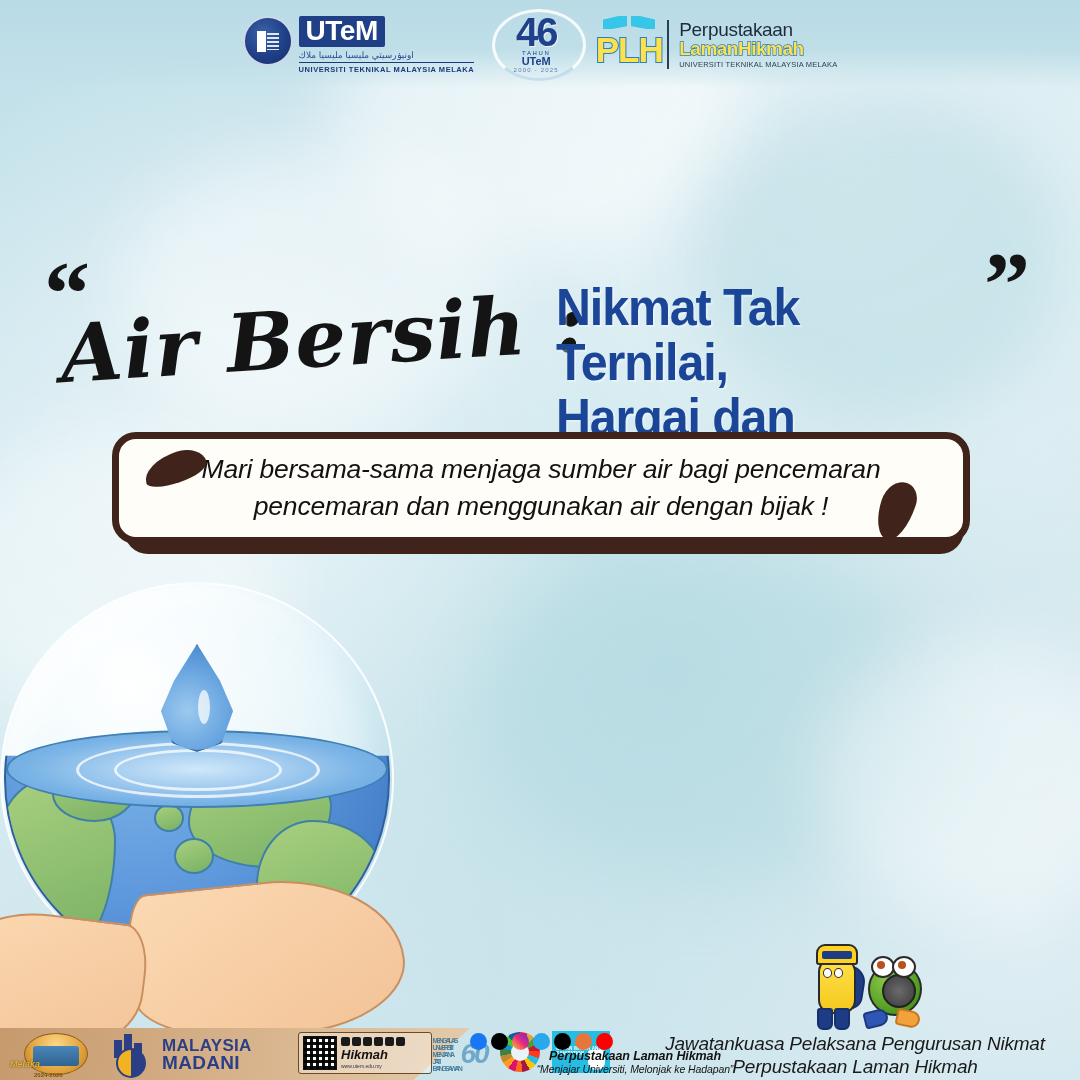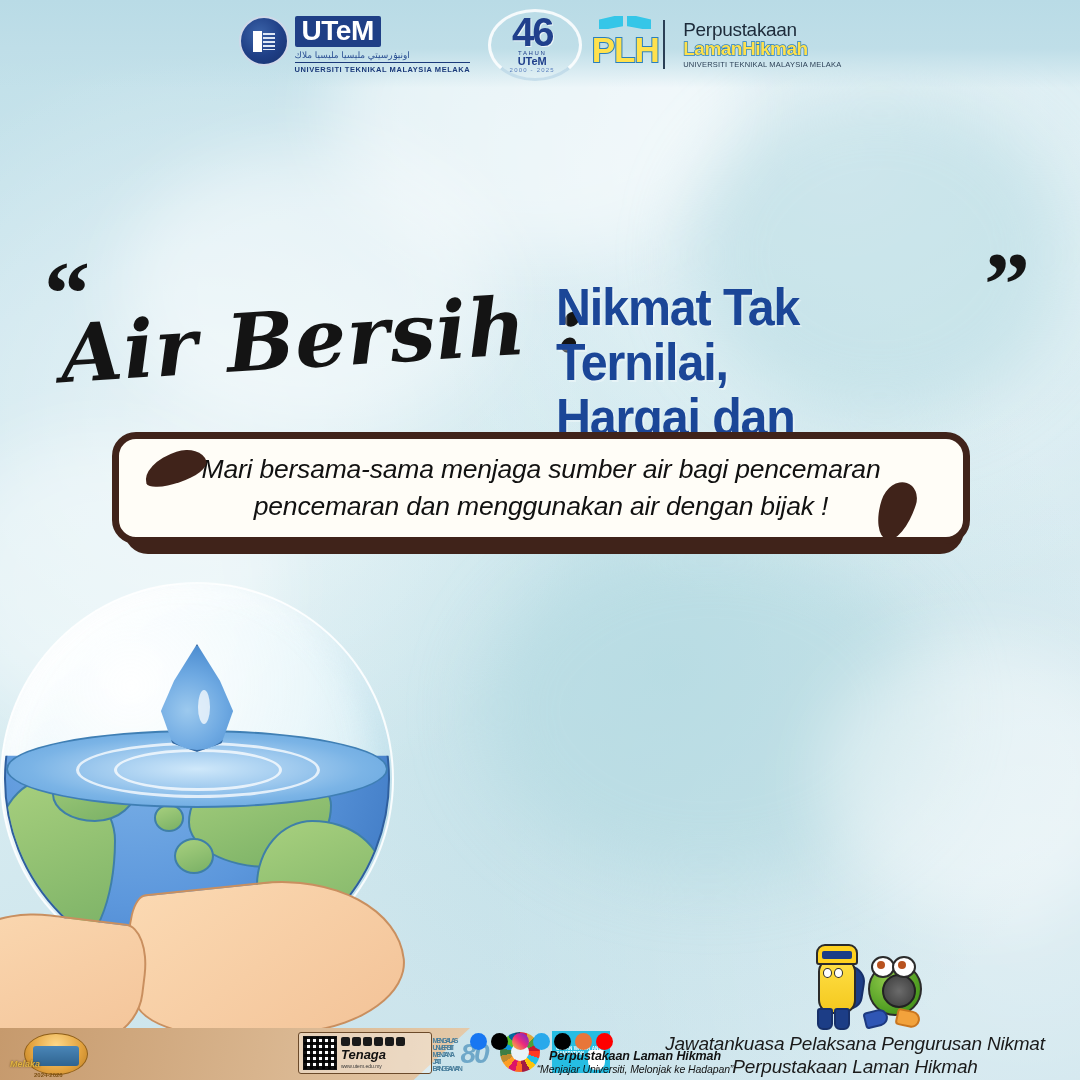--- a/index.html
+++ b/index.html
@@ -78,21 +78,21 @@
       linear-gradient(#35c6e8,#35c6e8) left 2px top 2px/24px 13px no-repeat,
       linear-gradient(#35c6e8,#35c6e8) right 2px top 2px/24px 13px no-repeat;
     clip-path:polygon(0 35%,46% 0,54% 0,100% 35%,100% 100%,54% 72%,46% 72%,0 100%);
   }
   .plh-letters{
     position:absolute;left:0;top:13px;width:62px;height:45px;
     display:flex;align-items:center;justify-content:center;
     font-weight:bold;font-size:35px;line-height:35px;letter-spacing:-1px;
     color:#ffe14d;-webkit-text-stroke:2px #2a7fbd;paint-order:stroke fill;
   }
-  .plh-text{display:flex;flex-direction:column;border-left:2px solid #2b3f55;padding-left:18px;}
+  .plh-text{display:flex;flex-direction:column;border-left:2px solid #2b3f55;padding-left:10px;}
   .plh-t1{font-size:19px;line-height:19px;color:#1d2b3a;letter-spacing:-.3px;}
   .plh-t2{font-size:19px;line-height:20px;font-weight:bold;color:#ffe14d;-webkit-text-stroke:1.4px #2a7fbd;paint-order:stroke fill;letter-spacing:-.5px;}
   .plh-t3{font-size:7.5px;color:#2b3f55;letter-spacing:.2px;margin-top:1px;}
 
   
   .headline{position:absolute;left:0;top:250px;width:1080px;height:170px;}
   .quote-open{
     position:absolute;left:44px;top:13px;font-size:92px;line-height:60px;
     color:#151515;font-family:"Liberation Serif", serif;font-weight:bold;
   }
@@ -390,40 +390,50 @@
 
   <div class="footerbar">
     <div class="fb-brown"></div>
 
     <div class="vm">
       <div class="vm-disc"></div>
       <div class="vm-txt">Melaka</div>
       <div class="vm-yr">2024-2026</div>
     </div>
 
+    <div class="mm">
+      <div class="mm-mark">
+        <div class="mm-towers"></div>
+        <div class="mm-circ"></div>
+      </div>
+      <div class="mm-words">
+        <div class="mm-1">MALAYSIA</div>
+        <div class="mm-2">MADANI</div>
+      </div>
+    </div>
 
     <div class="myu">
       <div class="qr"></div>
       <div class="myu-r">
         <div class="soc-mini">
           <i></i>
           <i></i>
           <i></i>
           <i></i>
           <i></i>
           <i></i>
         </div>
-        <div class="myu-n">Tenaga</div>
+        <div class="myu-n">Hikmah</div>
         <div class="myu-u">www.utem.edu.my</div>
       </div>
     </div>
 
     <div class="t50">
       <span>MENGALAS UNIVERSITI MENJANA JATI BANGSAWAN</span>
-      <b>80</b>
+      <b>60</b>
     </div>
 
     <div class="sdgw"></div>
 
     <div class="sdg6">
       <div class="n">6</div>
       <div class="t">CLEAN WATER AND SANITATION</div>
       <div class="g"></div>
     </div>
 

